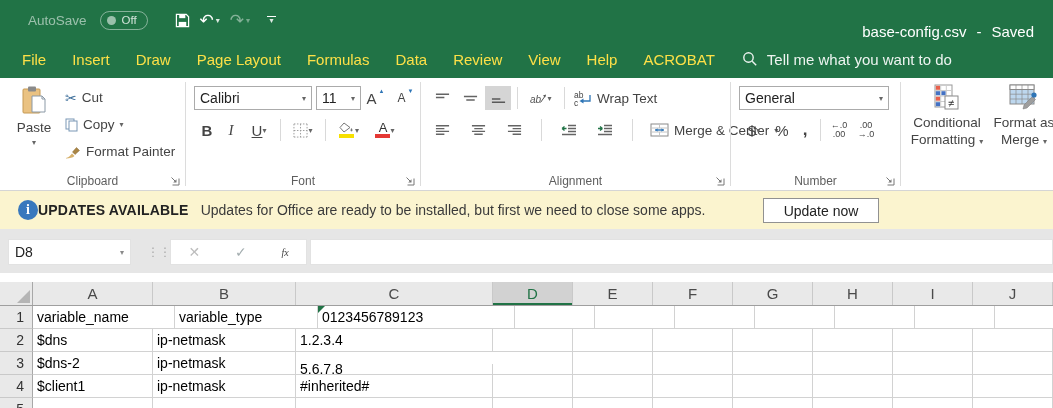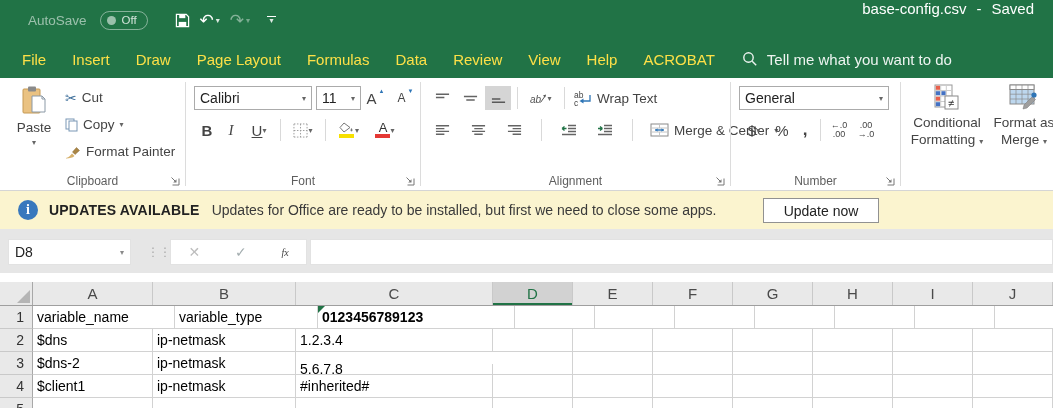--- a/index.html
+++ b/index.html
@@ -14,21 +14,21 @@
 .autosave-knob{width:9px;height:9px;border-radius:50%;background:rgba(255,255,255,.55)}
 .autosave-state{font-size:11.5px;color:rgba(255,255,255,.8)}
 .qat{display:flex;align-items:center;margin-left:24px;gap:4px}
 .qbtn{display:flex;align-items:center;justify-content:center;height:26px;padding:0 3px;cursor:pointer}
 .uglyph{font-size:17px;line-height:1;color:#fff}
 .dim{opacity:.45}
 .chev{font-size:8px;color:rgba(255,255,255,.85);margin-left:2px}
 .qat-custom{display:flex;flex-direction:column;align-items:center;margin-left:10px;cursor:pointer}
 .qat-bar{width:9px;border-top:1.5px solid #fff;margin-bottom:-1px}
 .qat-custom .chev{margin:0}
-.doc-title{position:absolute;right:14px;top:0;height:40px;display:flex;align-items:flex-start;font-size:15px;color:#fff}
+.doc-title{position:absolute;right:14px;top:0;height:40px;display:flex;align-items:flex-end;font-size:15px;color:#fff}
 .doc-title span{margin:0 5px}
 
 
 .tabrow{height:38px;background:#217346;display:flex;align-items:stretch}
 .tab{padding:0 13px;display:flex;align-items:center;font-size:15px;color:#fde047;cursor:pointer}
 .tab:first-child{margin-left:9px}
 .tab.active{background:#ffffff;color:#217346}
 .tellme{display:flex;align-items:center;gap:9px;margin-left:14px;font-size:15px;color:rgba(255,255,255,.92);cursor:text}
 
 
@@ -62,21 +62,21 @@
 .bigbtn{position:absolute;top:6px;display:flex;flex-direction:column;align-items:center;
   font-size:13.5px;line-height:17px;color:#444;text-align:center;cursor:pointer}
 .bigbtn .lbl{margin-top:2px}
 .inline-chev{font-size:8px;color:#666}
 
 
 .notif{height:38px;background:#fbf4cf;display:flex;align-items:center;position:relative}
 .info-icon{width:20px;height:20px;border-radius:50%;background:#3878bd;color:#fff;display:flex;
   align-items:center;justify-content:center;font-family:"Liberation Serif",serif;font-weight:bold;
   font-size:14px;margin-left:18px;flex:none}
-.notif-title{font-weight:bold;font-size:14px;color:#222;margin-left:11px;letter-spacing:.2px}
+.notif-title{font-weight:bold;font-size:14px;color:#222;letter-spacing:.2px}
 .notif-msg{font-size:14px;color:#3a3a3a;margin-left:12px}
 .notif-btn{position:absolute;left:763px;top:7px;width:116px;height:25px;background:#fff;
   border:1px solid #919191;font-size:14px;color:#222;display:flex;align-items:center;justify-content:center;cursor:pointer}
 
 
 .fxbar{height:44px;background:#e6e6e6;position:relative}
 .namebox{position:absolute;left:8px;top:10px;width:123px;height:26px;background:#fff;border:1px solid #e2e2e2;
   display:flex;align-items:center;justify-content:space-between;padding:0 6px;font-size:14px;color:#222;cursor:pointer}
 .dots{position:absolute;left:147px;top:10px;height:26px;display:flex;align-items:center;
   color:#a9a9a9;font-size:12px;letter-spacing:0;cursor:col-resize}
@@ -499,21 +499,21 @@
   <div id="grid-body">
 
   <div class="grid-row">
         <div class="row-h">1</div>
         <div class="cell" style="width: 142px;">
           <span>variable_name</span>
         </div>
         <div class="cell" style="width: 143px;">
           <span>variable_type</span>
         </div>
-        <div class="cell" style="width: 197px; font-weight: bold;">
+        <div class="cell" style="width: 197px;">
           <span>0123456789123</span>
           <div class="err-tri"></div>
         </div>
         <div class="cell" style="width: 80px;"></div>
         <div class="cell" style="width: 80px;"></div>
         <div class="cell" style="width: 80px;"></div>
         <div class="cell" style="width: 80px;"></div>
         <div class="cell" style="width: 80px;"></div>
         <div class="cell" style="width: 80px;"></div>
         <div class="cell" style="width: 80px;"></div>

